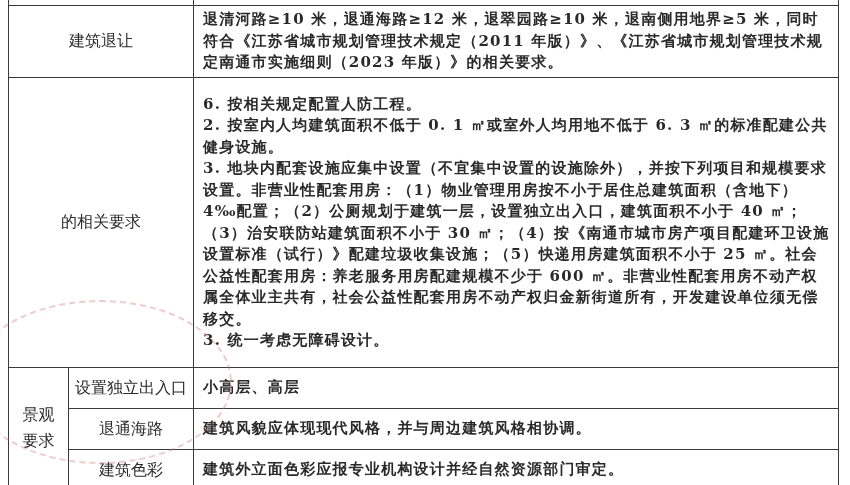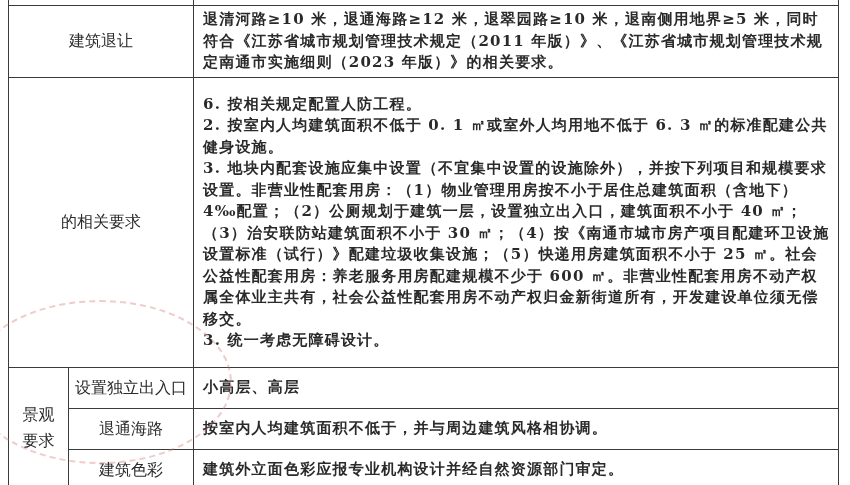--- a/index.html
+++ b/index.html
@@ -55,21 +55,21 @@
     <tr class="row-sub">
       <td rowspan="3" class="label group-label">
         <div>景观</div>
         <div>要求</div>
       </td>
       <td class="label">设置独立出入口</td>
       <td class="content">小高层、高层</td>
     </tr>
     <tr class="row-sub">
       <td class="label">退通海路</td>
-      <td class="content">按室内人均建筑面积不低于，并与周边建筑风格相协调。</td>
+      <td class="content">建筑风貌应体现现代风格，并与周边建筑风格相协调。</td>
     </tr>
     <tr class="row-sub">
       <td class="label">建筑色彩</td>
       <td class="content">建筑外立面色彩应报专业机构设计并经自然资源部门审定。</td>
     </tr>
   </tbody>
     </table>
 </div>
 
 </body></html>

